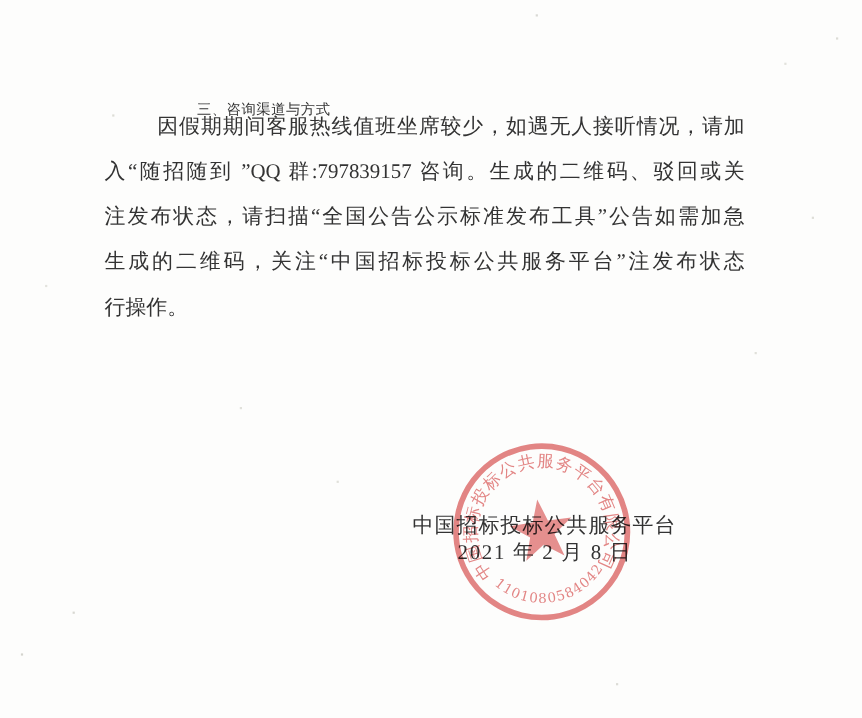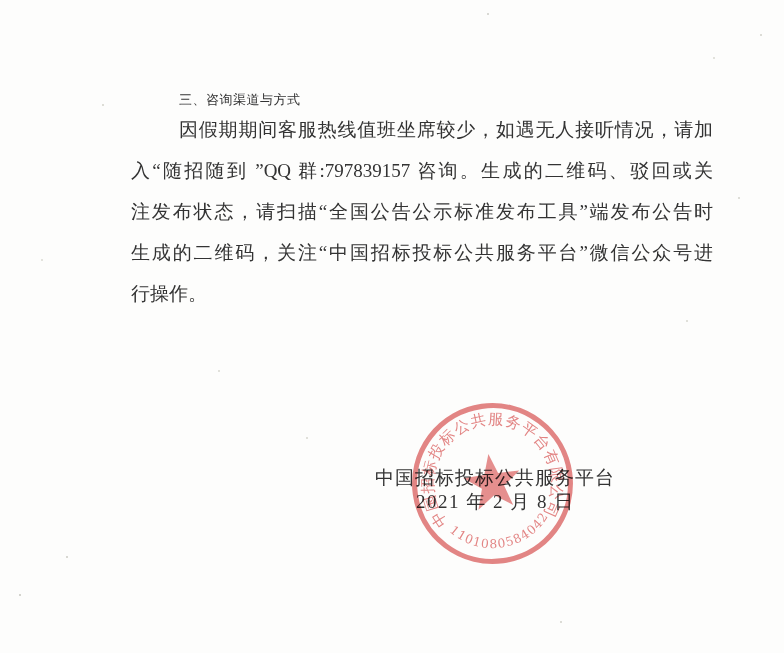--- a/index.html
+++ b/index.html
@@ -44,26 +44,25 @@
     margin: 16px;
     font-size: 13px;
     font-weight: normal;
     color: var(--text-color, #333);
     letter-spacing: 0.5px;
     white-space: nowrap;
   }
   .paragraph {
     position: absolute;
     left: 95px;
-    top: 109px;
+    top: 95px;
     width: 582px;
     font-size: 19px;
     line-height: 41px;
     color: var(--text-color, #333);
-    margin-left: 36px;
   }
   .line {
     text-align: justify;
     text-align-last: justify;
     white-space: nowrap;
   }
   .line.indent { text-indent: 48px; }
   .line.last {
     text-align: center;
     text-align-last: left;
@@ -124,22 +123,22 @@
 
 <div class="page">
 
   <div class="noise"></div>
 
   <h2 class="heading">三、咨询渠道与方式</h2>
 
   <div class="paragraph">
     <div class="line indent">因假期期间客服热线值班坐席较少，如遇无人接听情况，请加</div>
     <div class="line">入“随招随到 ”QQ 群:797839157 咨询。生成的二维码、驳回或关</div>
-    <div class="line">注发布状态，请扫描“全国公告公示标准发布工具”端发布公告时</div>
-    <div class="line">生成的二维码，关注“中国招标投标公共服务平台”微信公众号进</div>
+    <div class="line">注发布状态，请扫描“全国公告公示标准发布工具”公告如需加急</div>
+    <div class="line">生成的二维码，关注“中国招标投标公共服务平台”注发布状态</div>
     <div class="line last">行操作。</div>
   </div>
 
   <div class="sig-org">中国招标投标公共服务平台</div>
 
   <div class="sig-date">2021 年 2 月 8 日</div>
 
   <svg class="seal" viewBox="0 0 200 200" xmlns="http://www.w3.org/2000/svg">
     <defs>
       <path id="arcTop" d="M 52.5 133.3 A 58 58 0 1 1 147.5 133.3" fill="none"></path>

